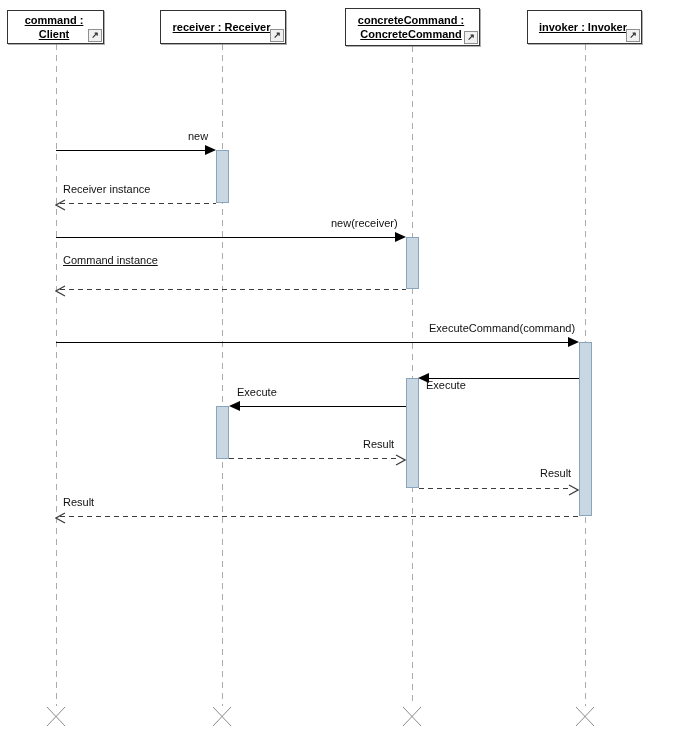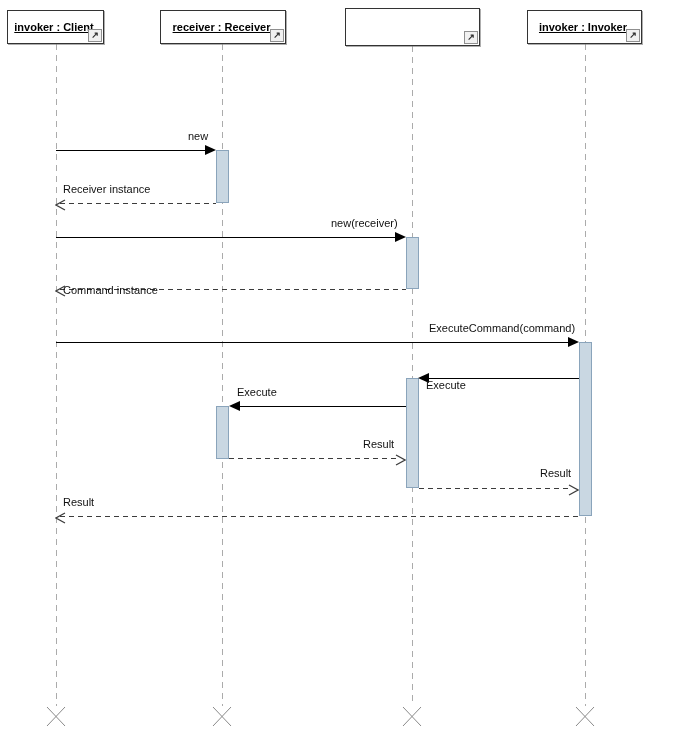--- a/index.html
+++ b/index.html
@@ -85,28 +85,29 @@
       </svg>
   </div>
   <div class="destroy" style="left:575px; top:705px;">
     <svg width="20" height="22">
         <line x1="1" y1="2" x2="19" y2="21" stroke="#8a8a8a" stroke-width="1"></line>
         <line x1="19" y1="2" x2="1" y2="21" stroke="#8a8a8a" stroke-width="1"></line>
       </svg>
   </div>
 
   <div class="pbox" style="left:7px; top:10px; width:97px; height:34px;">
-    <span class="pname">invoker : Client</span>
+    <span class="pname">command : Client</span>
     <span class="corner-icon">↗</span>
   </div>
   <div class="pbox" style="left:160px; top:10px; width:126px; height:34px;">
     <span class="pname">receiver : Receiver</span>
     <span class="corner-icon">↗</span>
   </div>
   <div class="pbox" style="left:345px; top:8px; width:135px; height:38px;">
+    <span class="pname">concreteCommand : ConcreteCommand</span>
     <span class="corner-icon">↗</span>
   </div>
   <div class="pbox" style="left:527px; top:10px; width:115px; height:34px;">
     <span class="pname">invoker : Invoker</span>
     <span class="corner-icon">↗</span>
   </div>
 
   <div class="activation" style="left:216px; top:150px; height:53px;"></div>
   <div class="activation" style="left:406px; top:237px; height:52px;"></div>
   <div class="activation" style="left:579px; top:342px; height:174px;"></div>
@@ -135,21 +136,21 @@
     <span class="msg-label" style="left:331px; top:217px;">new(receiver)</span>
   </div>
 
   <div>
     <div class="msg-dashed" style="left:60px; top:289px; width:346px;"></div>
     <span class="open-head" style="left:55px; top:283px;">
       <svg width="12" height="12" viewBox="0 0 12 12">
           <path d="M10 1 L1 6 L10 11" fill="none" stroke="#3c3c3c" stroke-width="1.2"></path>
         </svg>
     </span>
-    <span class="msg-label" style="left:63px; top:284px;">Command instance</span>
+    <span class="msg-label" style="left:63px; top:254px;text-decoration:underline;">Command instance</span>
   </div>
 
   <div>
     <div class="msg-solid" style="left:56px; top:342px; width:512px;"></div>
     <div class="head-right" style="left:568px; top:337px;"></div>
     <span class="msg-label" style="left:429px; top:322px;">ExecuteCommand(command)</span>
   </div>
 
   <div>
     <div class="msg-solid" style="left:429px; top:378px; width:150px;"></div>

